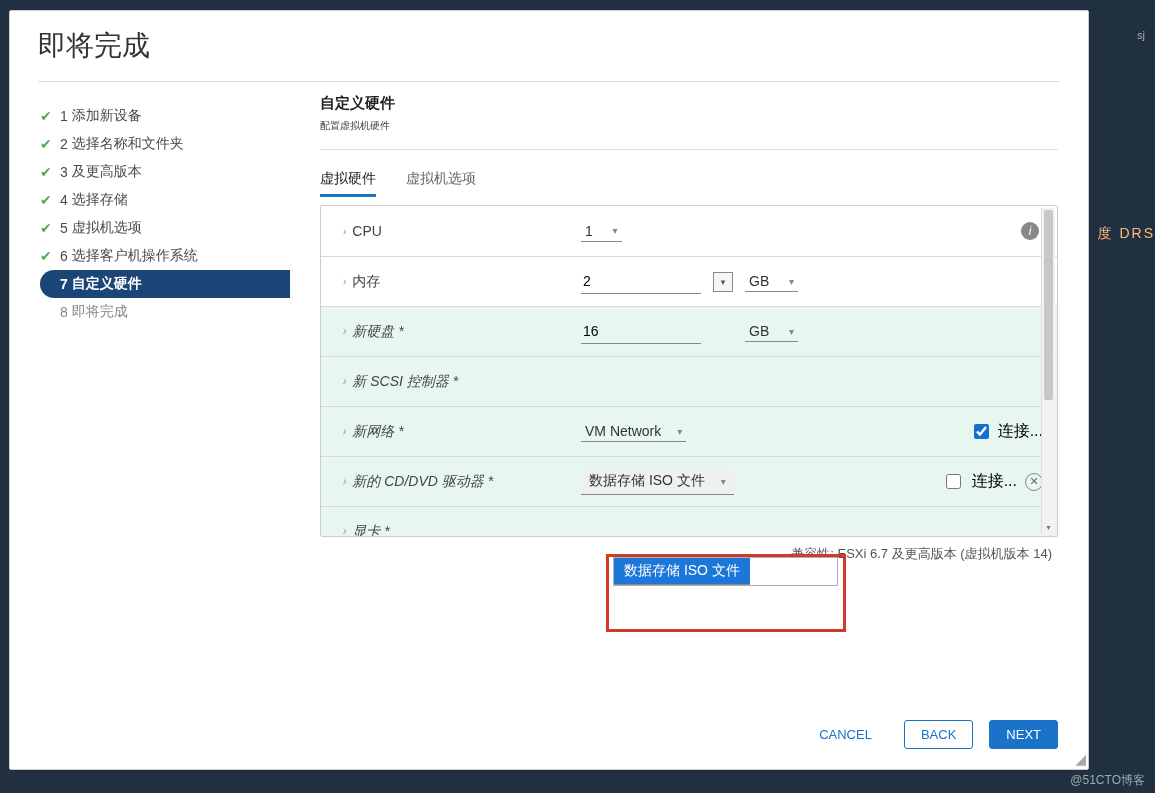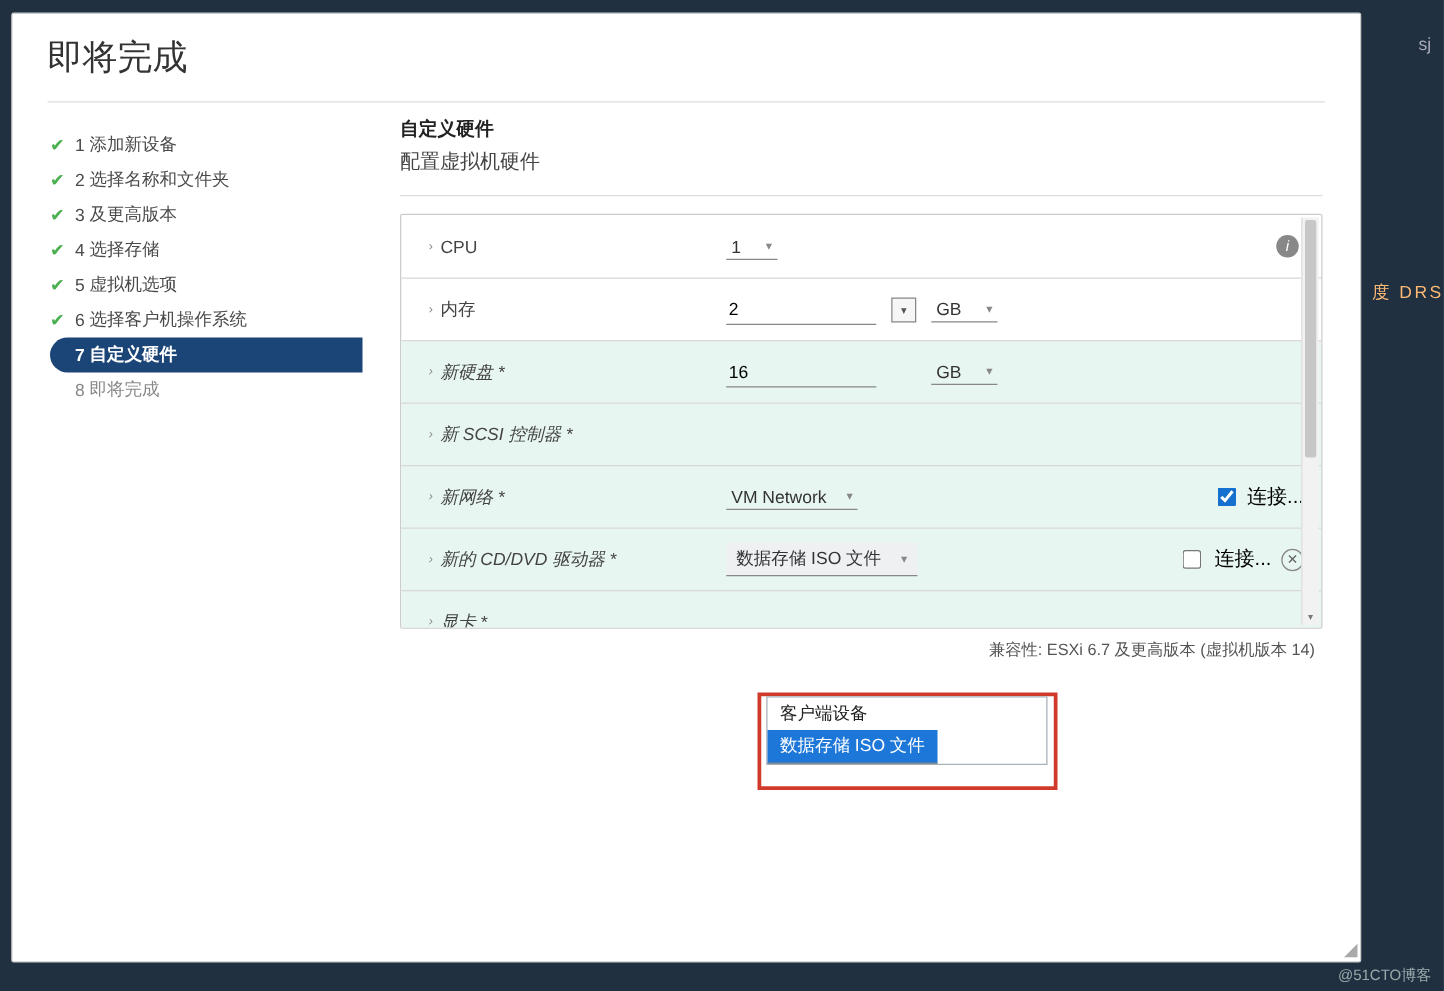--- a/index.html
+++ b/index.html
@@ -1,19 +1,19 @@
 <!DOCTYPE html>
 <html><head>
 <meta charset="utf-8">
 <style>
   * { box-sizing: border-box; font-family: "Segoe UI", Arial, "Microsoft YaHei", sans-serif; }
   html, body { margin:0; padding:0; background:#203040; width:1155px; height:793px; overflow:hidden; }
 
   
-  .bg-topbar { position:absolute; right:0; top:15px; height:40px; color:#aab; font-size:14px; display:flex; align-items:center; padding-right:10px; }
+  .bg-topbar { position:absolute; right:0; top:15px; height:40px; color:#aab; font-size:11px; display:flex; align-items:center; padding-right:10px; }
   .bg-right  { position:absolute; right:0; top:225px; height:30px; font-size:14px; letter-spacing:2px; color:#fdba74;}
   .watermark { position:absolute; right:10px; bottom:4px; color:#9aa; font-size:12px; }
 
   
   .modal {
     position:absolute;
     left:9px; top:10px; width:1080px; height:760px;
     background:#fff; border:1px solid #ccc; border-radius:2px;
     display:flex; flex-direction:column;
   }
@@ -25,21 +25,21 @@
   .step { display:flex; align-items:center; height:28px; font-size:14px; color:#4a4a4a; cursor:pointer;}
   .step .chk { color:#4caf50; width:20px; font-size:14px; }
   .step.current { background:#1c4577; color:#fff; border-radius:14px 0 0 14px; padding-left:20px; margin-left:0; font-weight:bold;}
   .step.current .chk { visibility:hidden; width:0;}
   .step.pending { color:#888;}
   .step.pending .chk { visibility:hidden;}
 
   
   .content { flex:1; padding:0 30px 0 30px; display:flex; flex-direction:column; overflow:hidden;}
   .content-head h2 { font-size:15px; font-weight:bold; margin:2px 0 6px 0; color:#222;}
-  .content-head p { font-size:16px; margin:0 0 14px 0; color:#444; padding-bottom:16px; border-bottom:1px solid #ddd;}
+  .content-head p { font-size:10px; margin:0 0 14px 0; color:#444; padding-bottom:16px; border-bottom:1px solid #ddd;}
   .subtabs { display:flex; gap:30px; border-bottom:0; margin-bottom:8px;}
   .subtab { font-size:14px; color:#666; padding:6px 0; cursor:pointer;}
   .subtab.active { color:#222; border-bottom:3px solid #1a73c8; font-weight:500;}
   .add-bar { display:flex; justify-content:flex-end; margin-bottom:10px;}
   .btn { border:1px solid #1a73c8; color:#1a73c8; background:#fff; padding:6px 16px; font-size:13px; border-radius:3px; cursor:pointer;}
   .btn.primary { background:#1a73c8; color:#fff;}
   .btn.plain { border:none; color:#1a73c8; background:none;}
   .hw-panel { border:1px solid #ccc; border-radius:2px; flex:0 0 auto; position:relative;}
   .hw-scroll { max-height:330px; overflow:hidden; }
   .hw-row { display:flex; align-items:center; min-height:50px; border-top:1px solid #d8d8d8; }
@@ -99,20 +99,24 @@
       <div class="step current"><span class="chk"></span><span>7</span>&nbsp;<span>自定义硬件</span></div>
       <div class="step pending"><span class="chk"></span><span>8</span>&nbsp;<span>即将完成</span></div>
     </div>
 
     <div class="content">
       <div class="content-head">
         <h2>自定义硬件</h2>
         <p>配置虚拟机硬件</p>
       </div>
 
+      <div class="subtabs">
+        <div class="subtab active">虚拟硬件</div>
+        <div class="subtab">虚拟机选项</div>
+      </div>
 
 
       <div class="hw-panel">
         <div class="hw-scroll">
 
           <div class="hw-row">
             <div class="hw-label">
                 <span class="caret">›</span>
                 <span>CPU</span>
               </div>
@@ -196,23 +200,27 @@
           <div class="cap top">▴</div>
           <div class="thumb"></div>
           <div class="cap bot">▾</div>
         </div>
       </div>
 
       <div class="compatline">兼容性: ESXi 6.7 及更高版本 (虚拟机版本 14)</div>
     </div>
   </div>
 
+  <div class="footer">
+    <button class="btn plain">CANCEL</button>
+    <button class="btn">BACK</button>
+    <button class="btn primary">NEXT</button>
+  </div>
 
   <div class="resize">◢</div>
 </div>
 
 <div class="dd-hl"></div>
 <div class="dd-pop">
-  <div class="opt">客户端设备</div>
   <div class="opt sel">数据存储 ISO 文件</div>
 </div>
 
 <div class="watermark">@51CTO博客</div>
 
 </body></html>

